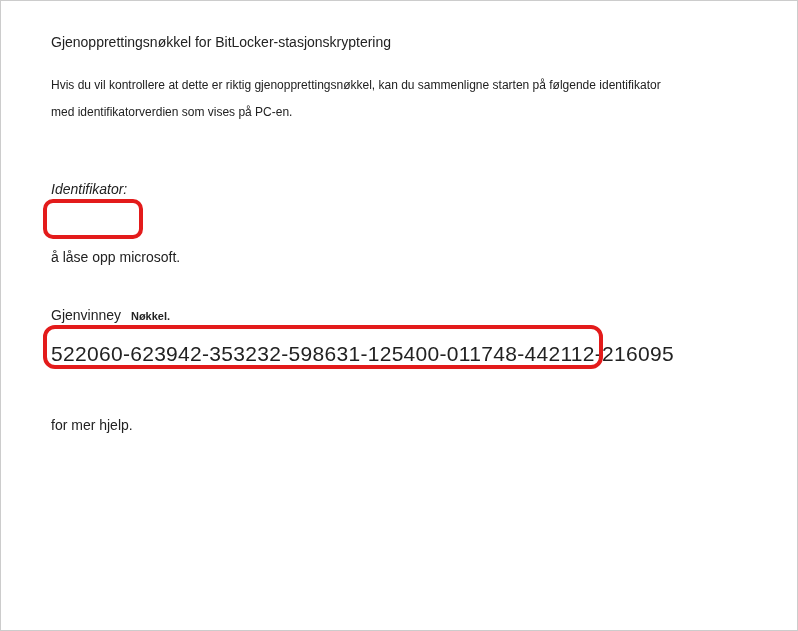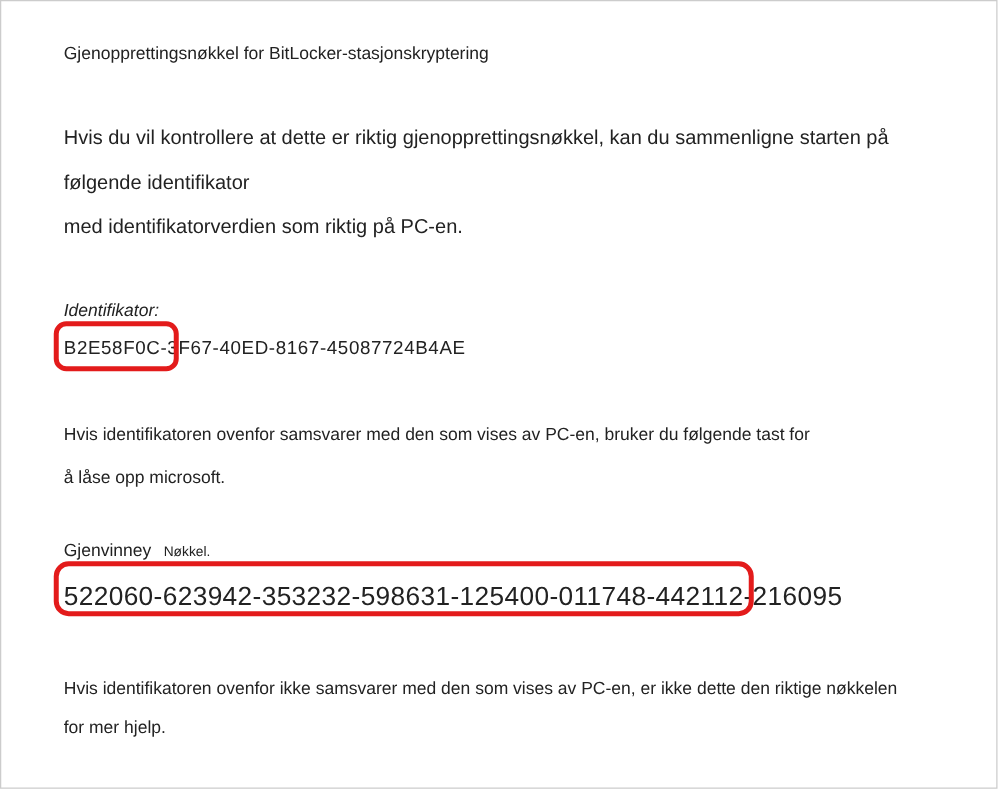--- a/index.html
+++ b/index.html
@@ -14,26 +14,26 @@
       background: #fff;
       width: 798px;
       height: 631px;
       padding: 30px 50px;
       border: 1px solid #ccc;
       line-height: 1.6;
       position: relative;
     }
     .title {
       font-size: 14px;
-      margin-bottom: 40px;
+      margin-bottom: 19px;
     }
     .instruction-top {
-      font-size: 16px;
+      font-size: 12px;
       line-height: 2.2;
-      margin-bottom: 38px;
+      margin-bottom: 53px;
     }
     .label {
       font-size: 14px;
       margin-bottom: 8px;
       font-style: italic;
     }
     .identifier-row {
       position: relative;
       font-size: 15px;
       letter-spacing: 0.5px;
@@ -54,20 +54,21 @@
       line-height: 2.4;
       margin-bottom: 30px;
     }
     .key-label-row {
       font-size: 14px;
       margin-bottom: 10px;
     }
     .key-label-small {
       font-size: 11px;
       margin-left: 6px;
+      font-weight: bold;
     }
     .recovery-key-row {
       position: relative;
       font-size: 21px;
       letter-spacing: 0.3px;
       margin-bottom: 40px;
     }
     .highlight-box-key {
       position: absolute;
       left: -8px;
@@ -83,41 +84,38 @@
       line-height: 2.2;
     }
   </style>
 </head>
 <body>
 
 <div class="title">Gjenopprettingsnøkkel for BitLocker-stasjonskryptering</div>
 
 <div class="instruction-top">
   <div>Hvis du vil kontrollere at dette er riktig gjenopprettingsnøkkel, kan du sammenligne starten på følgende identifikator</div>
-  <div>med identifikatorverdien som riktig på PC-en.</div>
+  <div>med identifikatorverdien som vises på PC-en.</div>
 </div>
 
 <div class="label">Identifikator:</div>
 
 <div class="identifier-row">
-  <span>B2E58F0C-3F67-40ED-8167-45087724B4AE</span>
   <div class="highlight-box-id"></div>
 </div>
 
 <div class="instruction-mid">
-  <div>Hvis identifikatoren ovenfor samsvarer med den som vises av PC-en, bruker du følgende tast for</div>
   <div>å låse opp microsoft.</div>
 </div>
 
 <div class="key-label-row">
   <span>Gjenvinney</span>
   <span class="key-label-small">Nøkkel.</span>
 </div>
 
 <div class="recovery-key-row">
   <span>522060-623942-353232-598631-125400-011748-442112-216095</span>
   <div class="highlight-box-key"></div>
 </div>
 
 <div class="instruction-bottom">
-  <div>Hvis identifikatoren ovenfor ikke samsvarer med den som vises av PC-en, er ikke dette den riktige nøkkelen</div>
   <div>for mer hjelp.</div>
 </div>
 
 </body></html>

